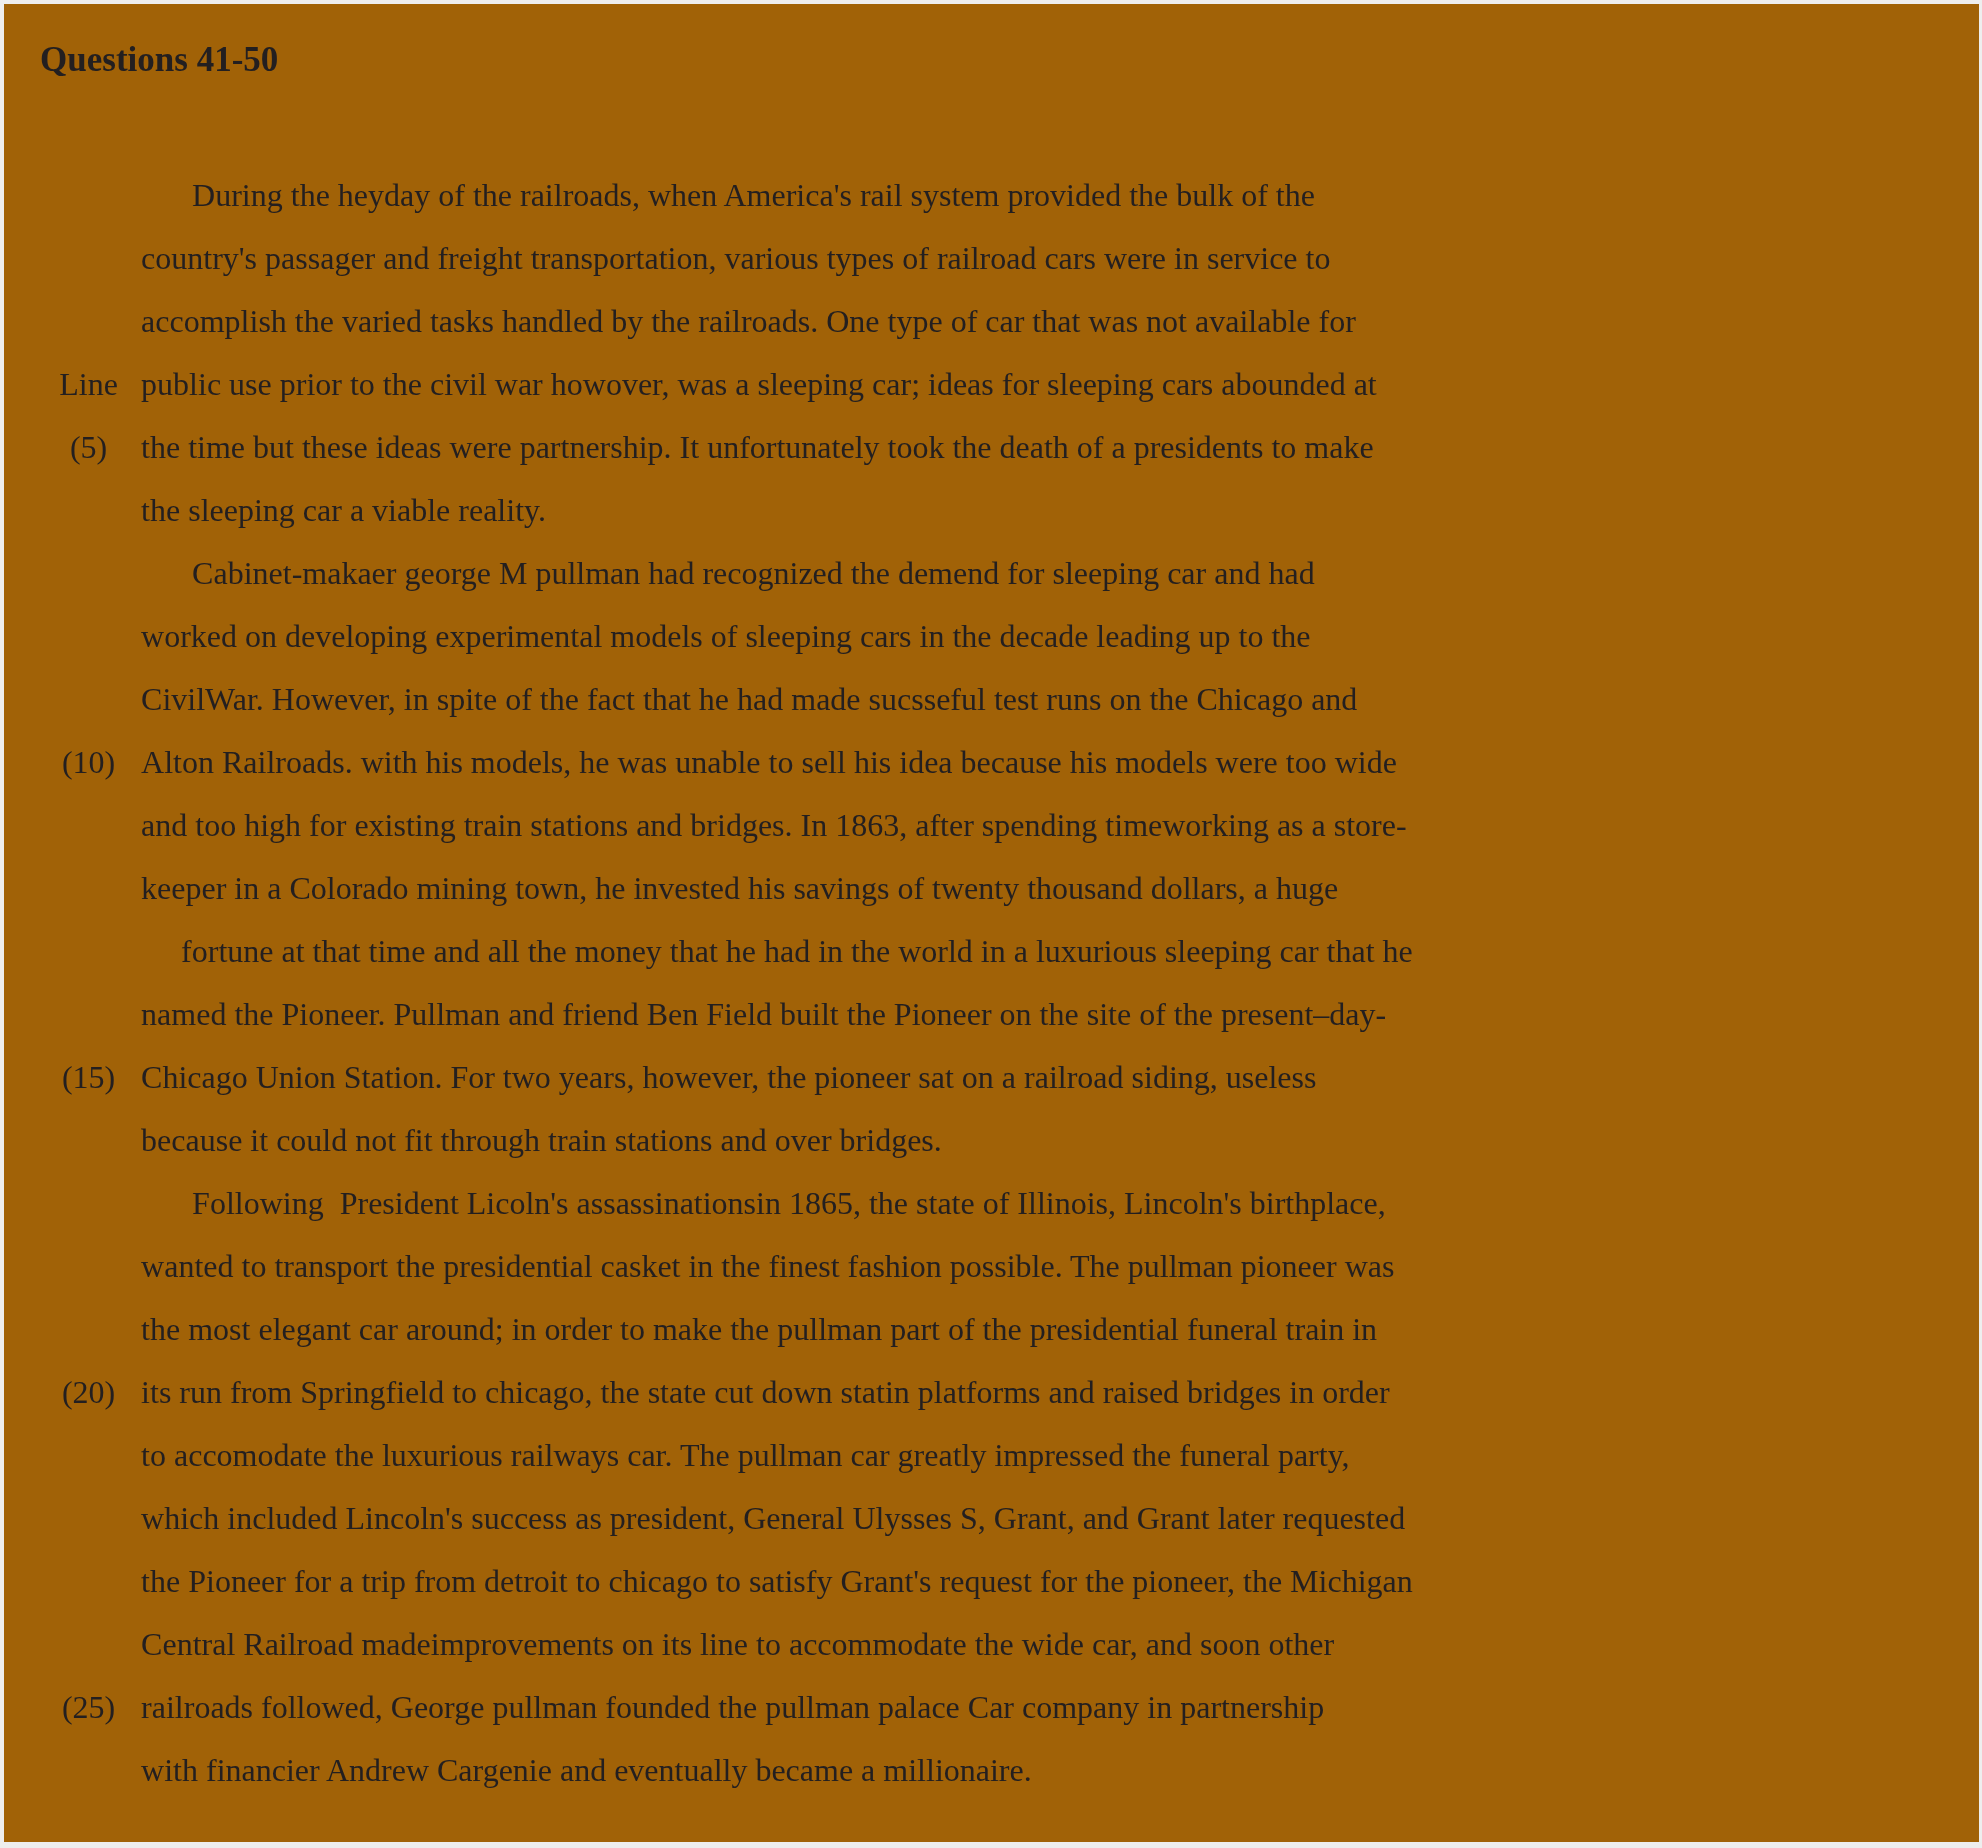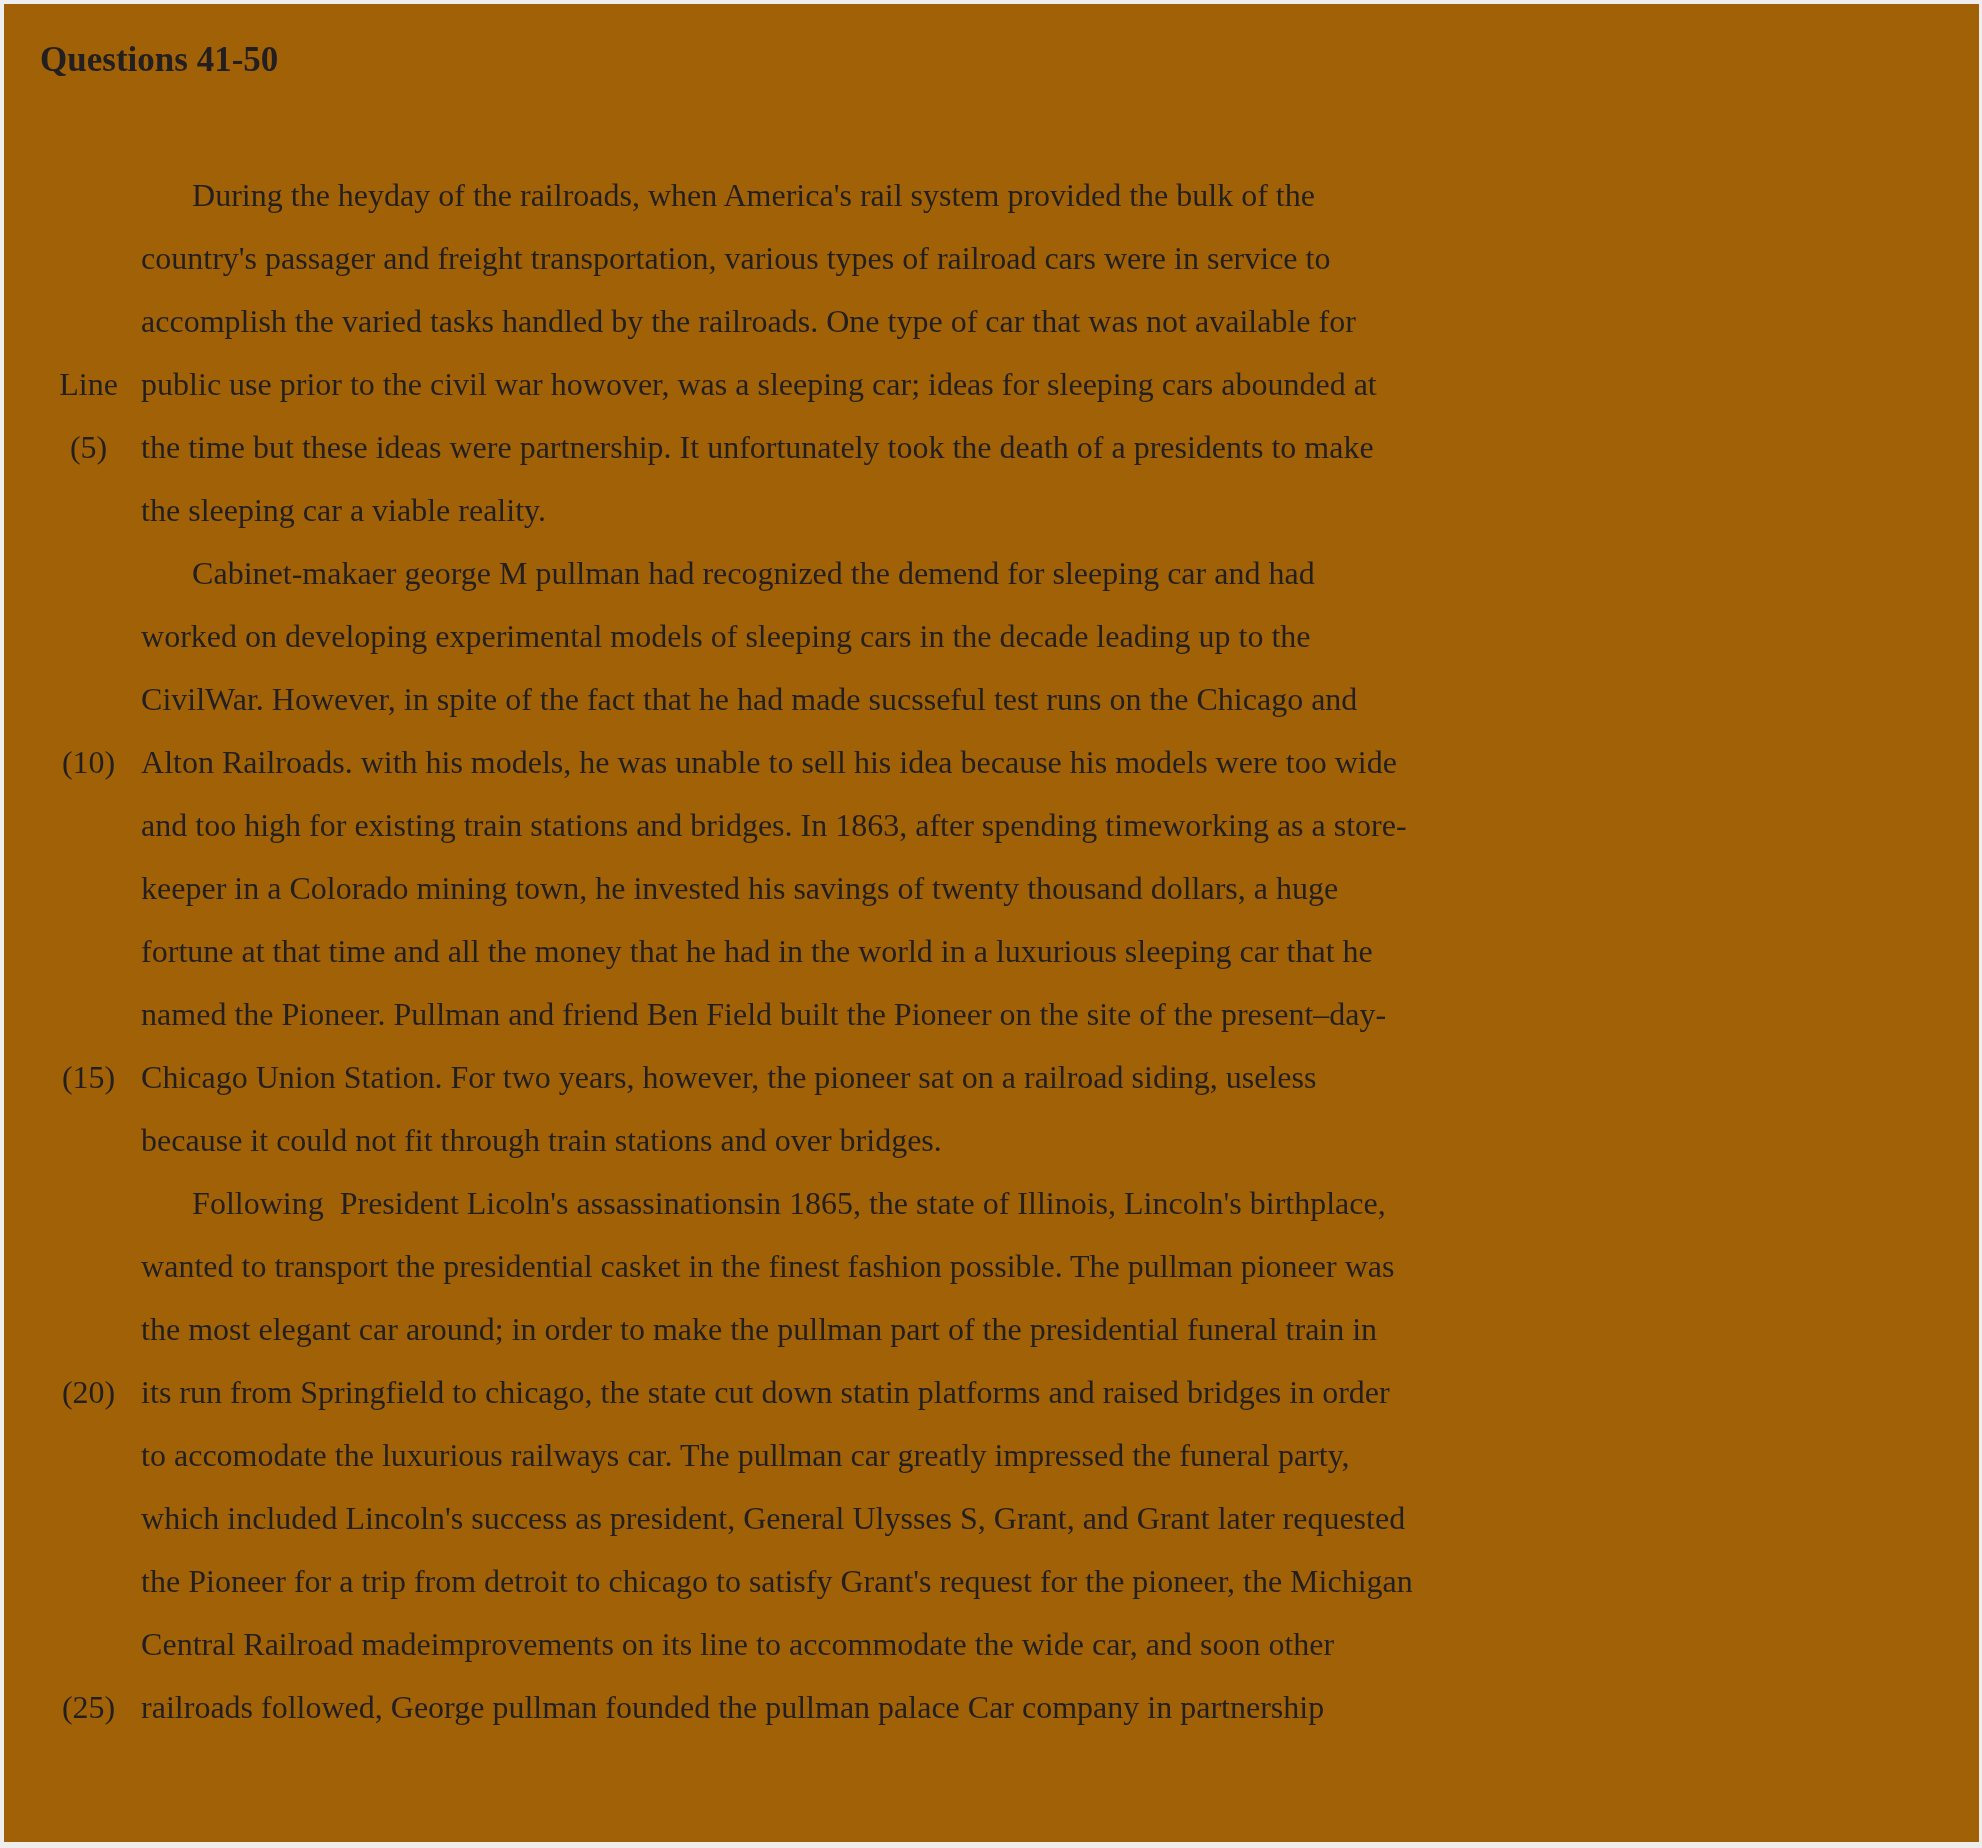--- a/index.html
+++ b/index.html
@@ -101,21 +101,21 @@
       <div class="line">
         <span class="line-num"></span>
         <span class="line-text" style="white-space: pre;">and too high for existing train stations and bridges. In 1863, after spending timeworking as a store-</span>
       </div>
       <div class="line">
         <span class="line-num"></span>
         <span class="line-text" style="white-space: pre;">keeper in a Colorado mining town, he invested his savings of twenty thousand dollars, a huge</span>
       </div>
       <div class="line">
         <span class="line-num"></span>
-        <span class="line-text" style="white-space: pre;">fortune at that time and all the money that he had in the world in a luxurious sleeping car that he</span>
+        <span class="line-text" style="white-space: pre; margin-left: 40px;">fortune at that time and all the money that he had in the world in a luxurious sleeping car that he</span>
       </div>
       <div class="line">
         <span class="line-num"></span>
         <span class="line-text" style="white-space: pre;">named the Pioneer. Pullman and friend Ben Field built the Pioneer on the site of the present–day-</span>
       </div>
       <div class="line">
         <span class="line-num">(15)</span>
         <span class="line-text" style="white-space: pre;">Chicago Union Station. For two years, however, the pioneer sat on a railroad siding, useless</span>
       </div>
       <div class="line">
@@ -151,15 +151,19 @@
         <span class="line-text" style="white-space: pre;">the Pioneer for a trip from detroit to chicago to satisfy Grant's request for the pioneer, the Michigan</span>
       </div>
       <div class="line">
         <span class="line-num"></span>
         <span class="line-text" style="white-space: pre;">Central Railroad madeimprovements on its line to accommodate the wide car, and soon other</span>
       </div>
       <div class="line">
         <span class="line-num">(25)</span>
         <span class="line-text" style="white-space: pre;">railroads followed, George pullman founded the pullman palace Car company in partnership</span>
       </div>
+      <div class="line">
+        <span class="line-num"></span>
+        <span class="line-text" style="white-space: pre;">with financier Andrew Cargenie and eventually became a millionaire.</span>
+      </div>
     </div>
 </div>
 
 
 </body></html>

